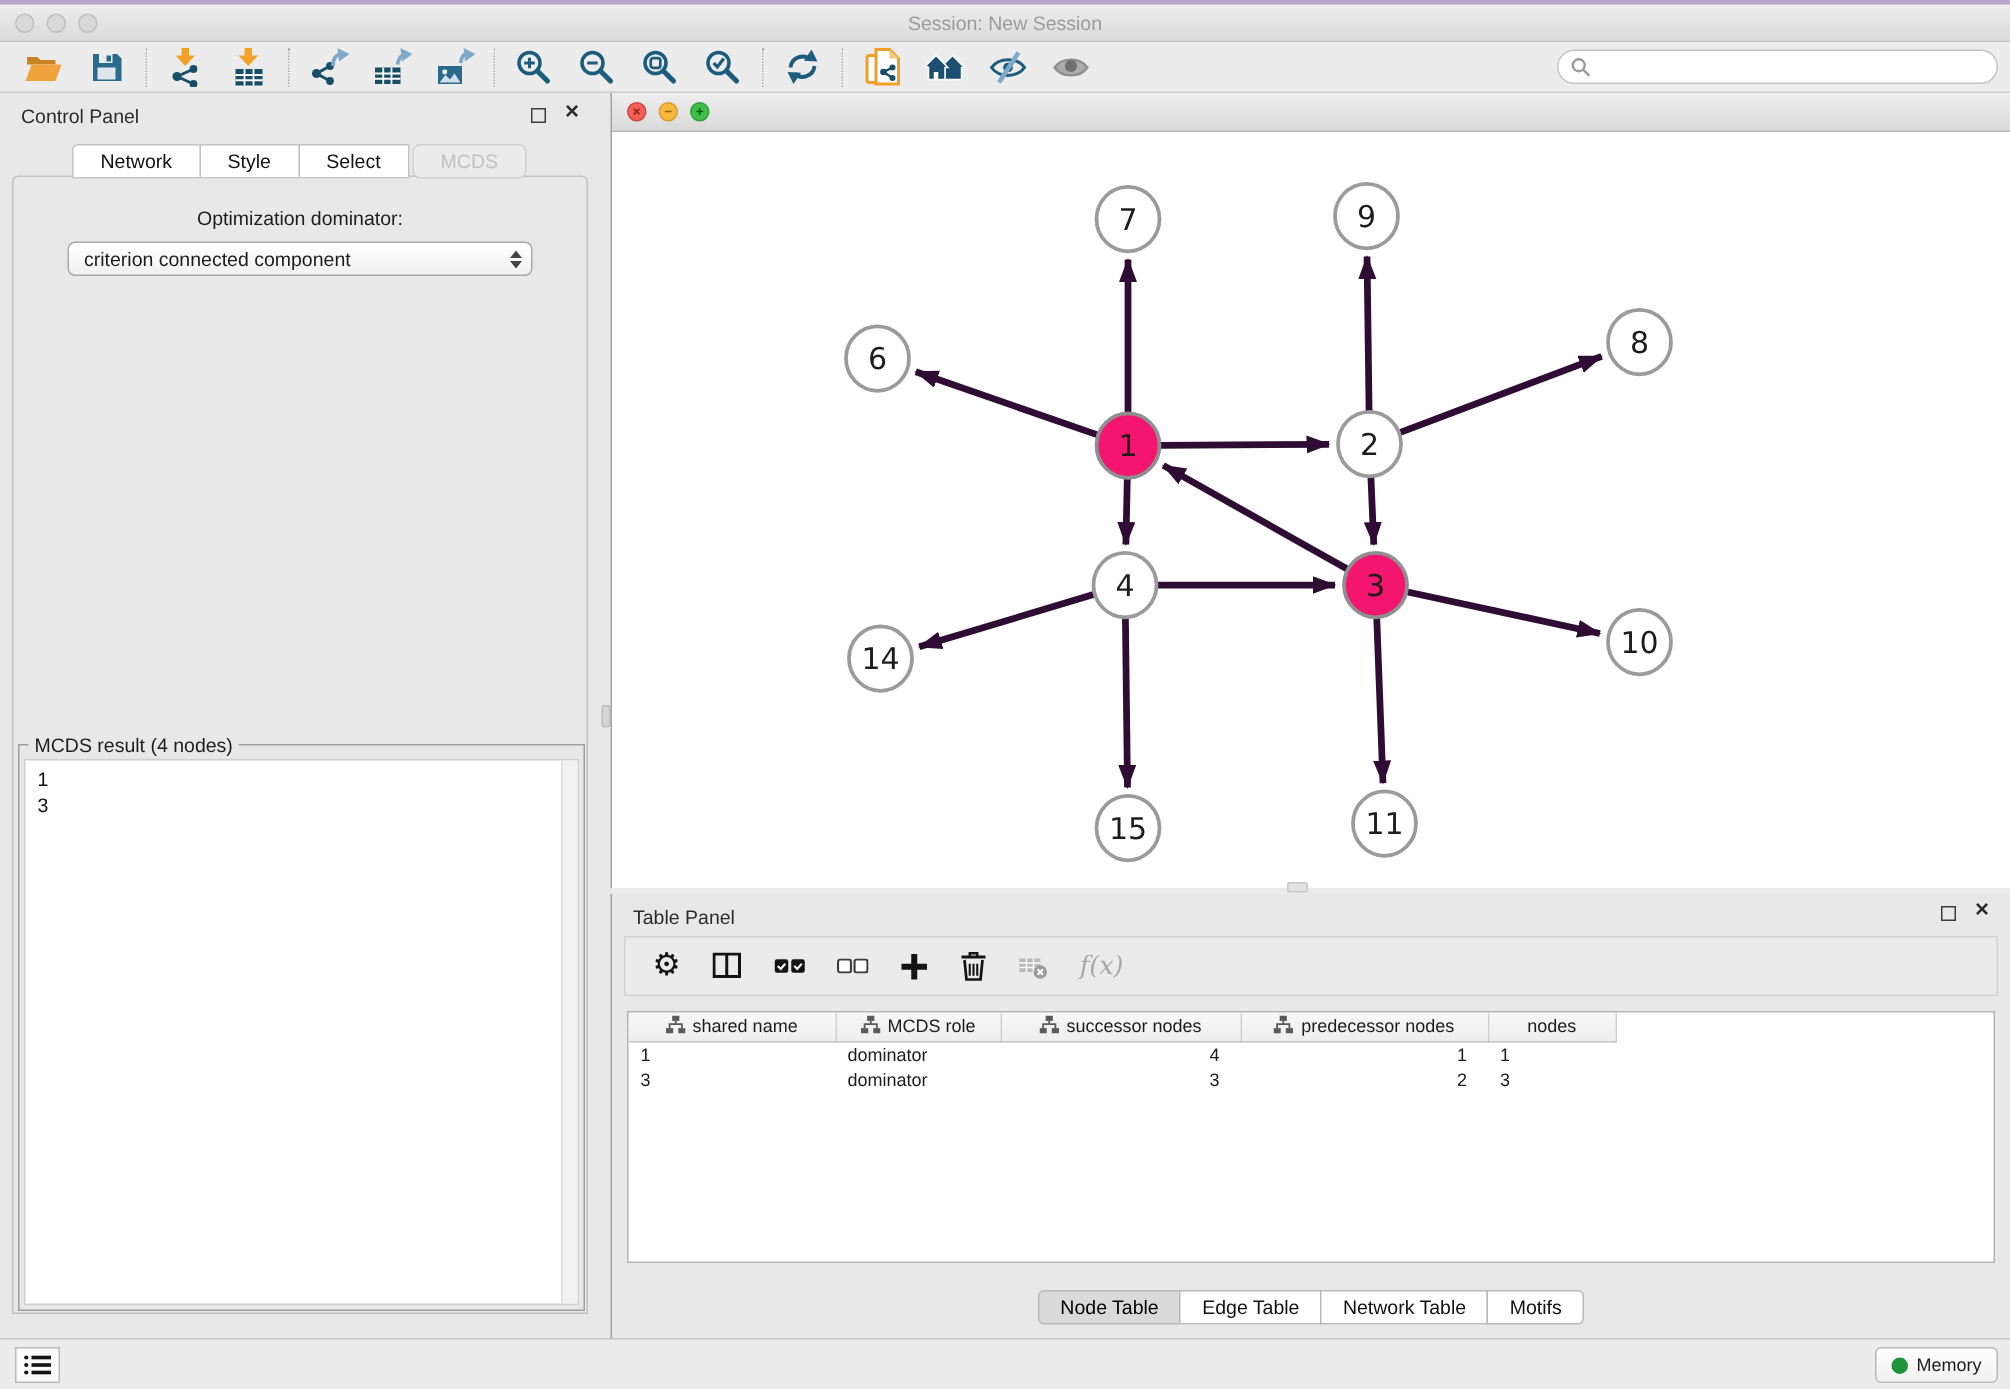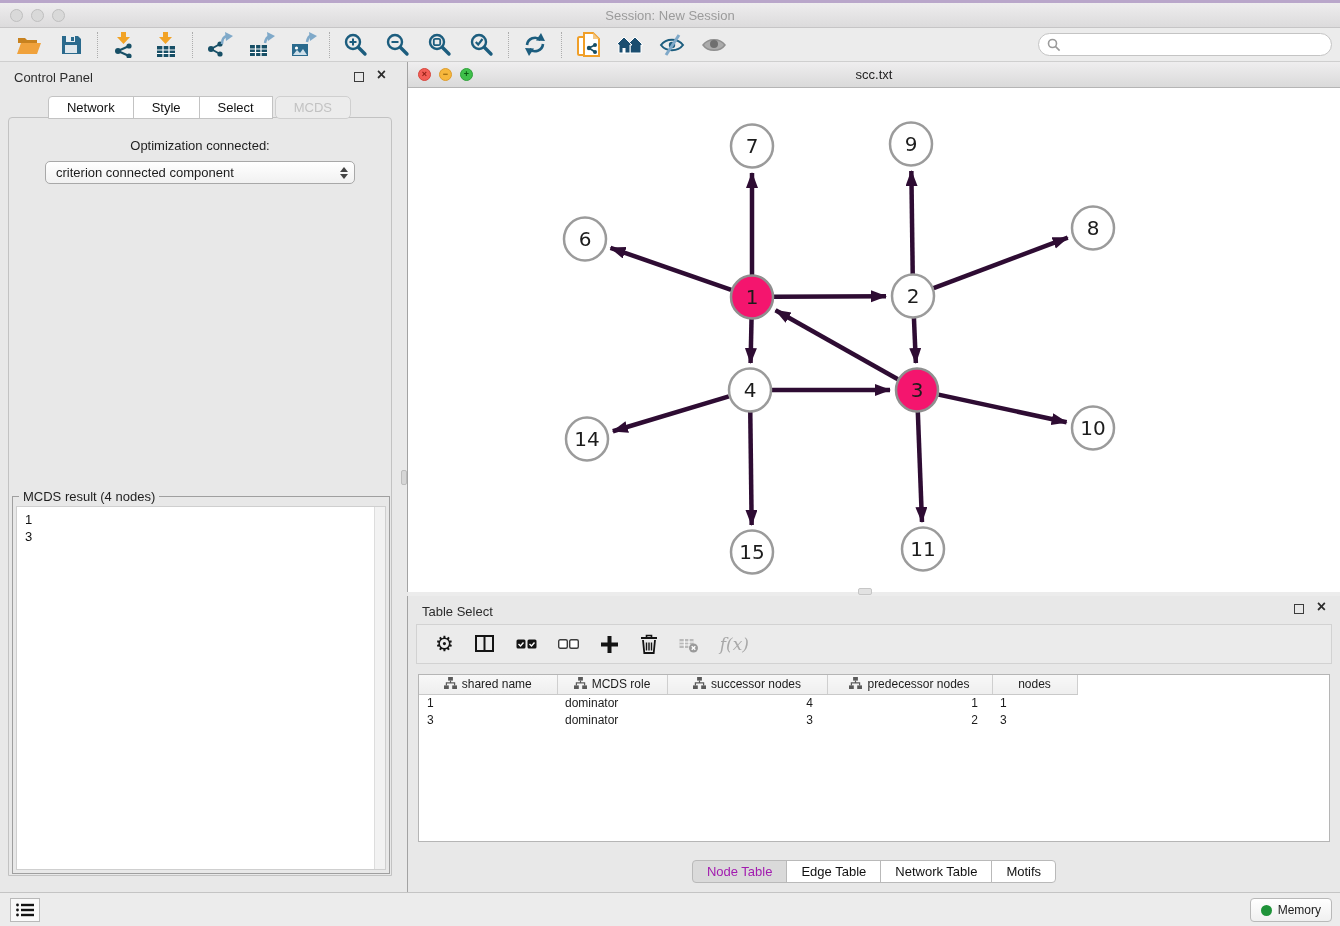--- a/index.html
+++ b/index.html
@@ -106,21 +106,21 @@
     border-right:1px solid #cfcfcf; border-bottom:1px solid #c9c9c9; height:19px;
     text-align:center; white-space:nowrap; overflow:hidden; }
   table.grid th .hwrap { display:flex; align-items:flex-start; justify-content:center; gap:5px; }
   table.grid td { height:17px; padding:0 8px; white-space:nowrap; overflow:hidden; }
   table.grid td.r { text-align:right; padding-right:14px; }
   .tp-tabs { position:absolute; left:0; right:0; top:264px; display:flex; justify-content:center; }
   .btab { background:#fff; border:1px solid #b9b9b9; padding:3px 14px; font-size:13px;
     margin-left:-1px; color:#111; }
   .btab:first-child { border-radius:4px 0 0 4px; margin-left:0; }
   .btab:last-child { border-radius:0 4px 4px 0; }
-  .btab.sel { background:#dadada; color:#a21caf; }
+  .btab.sel { background:#dadada; color:#000000; }
 
   
   .statusbar { position:absolute; left:0; top:892px; width:1340px; height:40px;
     background:#ececec; border-top:1px solid #c4c4c4; }
   .list-btn { position:absolute; left:10px; top:5px; width:30px; height:24px;
     background:#fafafa; border:1px solid #b9b9b9; display:flex; align-items:center;
     justify-content:center; }
   .mem-btn { position:absolute; right:8px; top:5px; height:24px;
     background:linear-gradient(#ffffff,#f0f0f0); border:1px solid #b9b9b9;
     border-radius:4px; display:flex; align-items:center; gap:6px; padding:0 10px;
@@ -284,21 +284,21 @@
     <span class="float-ic" style="right:36px;"></span>
     <span class="close-ic" style="right:14px;">×</span>
   </div>
   <div class="cp-tabs">
       <div class="ctab">Network</div>
       <div class="ctab">Style</div>
       <div class="ctab">Select</div>
       <div class="ctab sel">MCDS</div>
     </div>
   <div class="cp-body">
-    <div class="opt-label">Optimization connected:</div>
+    <div class="opt-label">Optimization dominator:</div>
     <div class="combo">
       <span class="cv">criterion connected component</span>
       <span class="updown">
           <i class="up"></i>
           <i class="dn"></i>
         </span>
     </div>
   </div>
   <div class="groupbox">
     <span class="legend">MCDS result (4 nodes)</span>
@@ -316,21 +316,20 @@
     <div class="grip"></div>
   </div>
 
 <div class="net-window">
   <div class="net-title">
     <div class="lights">
       <span class="light red">×</span>
       <span class="light yellow">−</span>
       <span class="light green">+</span>
     </div>
-    <div class="t">scc.txt</div>
   </div>
   <div class="net-canvas">
     <svg width="932" height="504" viewBox="408 88 932 504" font-family="DejaVu Sans, sans-serif">
       <defs>
         <marker id="arrowhead" markerUnits="userSpaceOnUse" markerWidth="18" markerHeight="14" refX="15" refY="6" orient="auto">
           <path id="arrowhead-path" d="M0 0 L16 6 L0 12 z" fill="#2e0c33"></path>
         </marker>
       </defs>
       <g id="edge-layer">
           <line x1="752" y1="275" x2="752" y2="173" stroke="#2e0c33" stroke-width="4.5" marker-end="url(#arrowhead)"></line>
@@ -398,21 +397,21 @@
           </g>
         </g>
     </svg>
   </div>
 </div>
 
 <div class="hgrip"></div>
 
 <div class="table-panel">
   <div class="panel-head">
-    <span class="panel-title">Table Select</span>
+    <span class="panel-title">Table Panel</span>
     <span class="float-ic" style="right:36px; top:8px;"></span>
     <span class="close-ic" style="right:14px; top:2px;">×</span>
   </div>
   <div class="tp-toolbar">
     <span class="ic gear-glyph">⚙</span>
     <span class="ic">
       <svg width="20" height="18" viewBox="0 0 20 18">
           <rect x="1" y="1" width="17" height="15" fill="none" stroke="#141414" stroke-width="2"></rect>
           <line x1="9.5" y1="1" x2="9.5" y2="16" stroke="#141414" stroke-width="2"></line>
         </svg>

